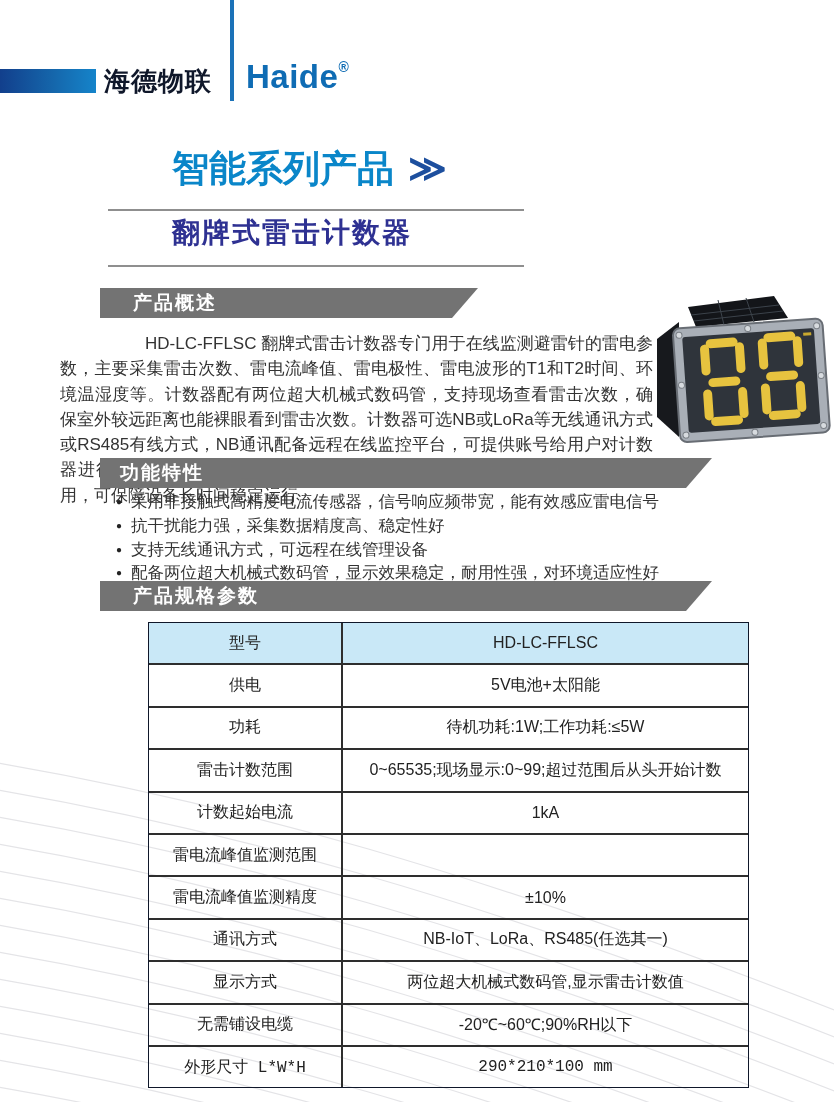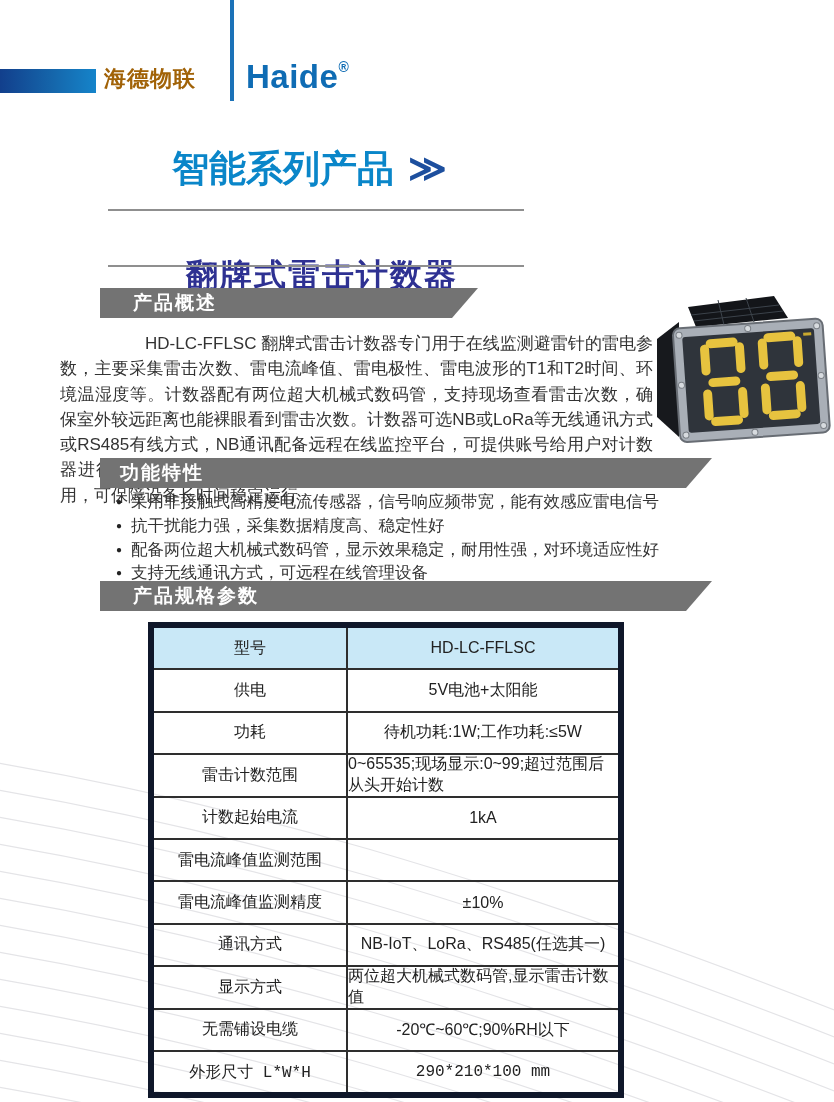--- a/index.html
+++ b/index.html
@@ -8,34 +8,34 @@
     overflow:hidden; font-family:"Liberation Sans", sans-serif; color:#333;
   }
   .layer { position:absolute; inset:0; }
   #bg-lines { z-index:0; pointer-events:none; }
   .content { z-index:1; }
 
   
   .top-vline { position:absolute; left:230px; top:0; width:4px; height:101px; background:#1b72b8; }
   .logo-bar  { position:absolute; left:0; top:69px; width:96px; height:24px;
                background:linear-gradient(90deg,#123f8c 0%,#1566ab 55%,#1584ca 100%); }
-  .brand-cn  { position:absolute; left:104px; top:64px; font-size:22px; font-weight:bold;
-               color:#a16207; letter-spacing:1px; white-space:nowrap; }
+  .brand-cn  { position:absolute; left:104px; top:64px; font-size:26px; font-weight:bold;
+               color:#0f172a; letter-spacing:1px; white-space:nowrap; }
   .brand-en  { position:absolute; left:246px; top:58px; font-size:33px; font-weight:bold;
                color:#0f6cb4; letter-spacing:0.5px; white-space:nowrap; }
   .brand-en sup { font-size:14px; font-weight:bold; position:relative; top:-4px; }
 
   
   .series-title { position:absolute; left:172px; top:144px; font-size:37px; font-weight:bold;
                   color:#0a86c9; white-space:nowrap; }
   .series-title .chev { color:#1d4f9e; margin-left:14px; font-weight:bold; }
   .rule { position:absolute; left:108px; width:416px; height:0; border-top:2px solid #8f8f8f; }
   .rule-1 { top:209px; } .rule-2 { top:265px; }
-  .product-title { position:absolute; left:186px; top:214px; font-size:32px; font-weight:bold;
-                   color:#2e3192; letter-spacing:2px; white-space:nowrap;margin-top:40px; }
+  .product-title { position:absolute; left:172px; top:214px; font-size:28px; font-weight:bold;
+                   color:#2e3192; letter-spacing:2px; white-space:nowrap; }
 
   
   .banner { position:absolute; height:30px; background:#737373; color:#ffffff;
             font-size:19px; font-weight:bold; line-height:30px; padding-left:33px;
             letter-spacing:2px; box-sizing:border-box;
             clip-path:polygon(0 0,100% 0,calc(100% - 26px) 100%,0 100%); }
   .banner-overview { left:100px; top:288px; width:378px; }
   .banner-features { left:100px; top:458px; width:612px;padding-left:20px; }
   .banner-specs    { left:100px; top:581px; width:612px; }
 
@@ -43,22 +43,22 @@
   .overview-text { position:absolute; left:60px; top:331px; width:593px;
                    font-size:17px; line-height:25.3px; text-align:justify;
                    color:#333; text-indent:85px; }
 
   
   .feature-list { position:absolute; left:116px; top:491px; list-style:none; margin:0; padding:0; }
   .feature-list li { font-size:16.5px; line-height:20.8px; color:#333; white-space:nowrap; }
   .feature-list li .dot { font-size:10px; margin-right:9px; position:relative; top:-2px; color:#222; }
 
   
-  .spec-table { position:absolute; left:148px; top:622px; width:476px;
-                border:6px solid #0f172a; box-sizing:border-box; background:transparent; }
+  .spec-table { position:absolute; left:148px; top:622px; width:601px;
+                border:1px solid #0f172a; box-sizing:border-box; background:transparent; }
   .spec-row { display:flex; height:40.4px; border-bottom:2px solid #2e2e2e; }
   .spec-row:last-child { border-bottom:none;font-family:Liberation Mono, monospace; }
   .spec-row.header { background:#c9e8f7; }
   .spec-label { width:192px; border-right:2px solid #2e2e2e; display:flex;
                 align-items:center; justify-content:center; font-size:16px; color:#222; }
   .spec-value { flex:1; display:flex; align-items:center; justify-content:center;
                 font-size:16px; color:#222; }
 
   
   .product-photo { position:absolute; left:648px; top:291px; width:184px; height:157px; }
@@ -148,22 +148,22 @@
           <rect x="6" y="78" width="32" height="9" rx="4.5"></rect>
         </g>
         <rect x="158" y="46" width="8" height="3" fill="#c9a92f"></rect>
       </g>
     </svg>
 
     <div class="banner banner-features">功能特性</div>
     <ul class="feature-list">
       <li><span class="dot">●</span><span>采用非接触式高精度电流传感器，信号响应频带宽，能有效感应雷电信号</span></li>
       <li><span class="dot">●</span><span>抗干扰能力强，采集数据精度高、稳定性好</span></li>
+      <li><span class="dot">●</span><span>支持无线通讯方式，可远程在线管理设备</span></li>
       <li><span class="dot">●</span><span>配备两位超大机械式数码管，显示效果稳定，耐用性强，对环境适应性好</span></li>
-      <li><span class="dot">●</span><span>支持无线通讯方式，可远程在线管理设备</span></li>
     </ul>
 
     <div class="banner banner-specs">产品规格参数</div>
 
     <div class="spec-table">
       <div class="spec-row header">
         <div class="spec-label">型号</div>
         <div class="spec-value">HD-LC-FFLSC</div>
       </div>
       <div class="spec-row">

